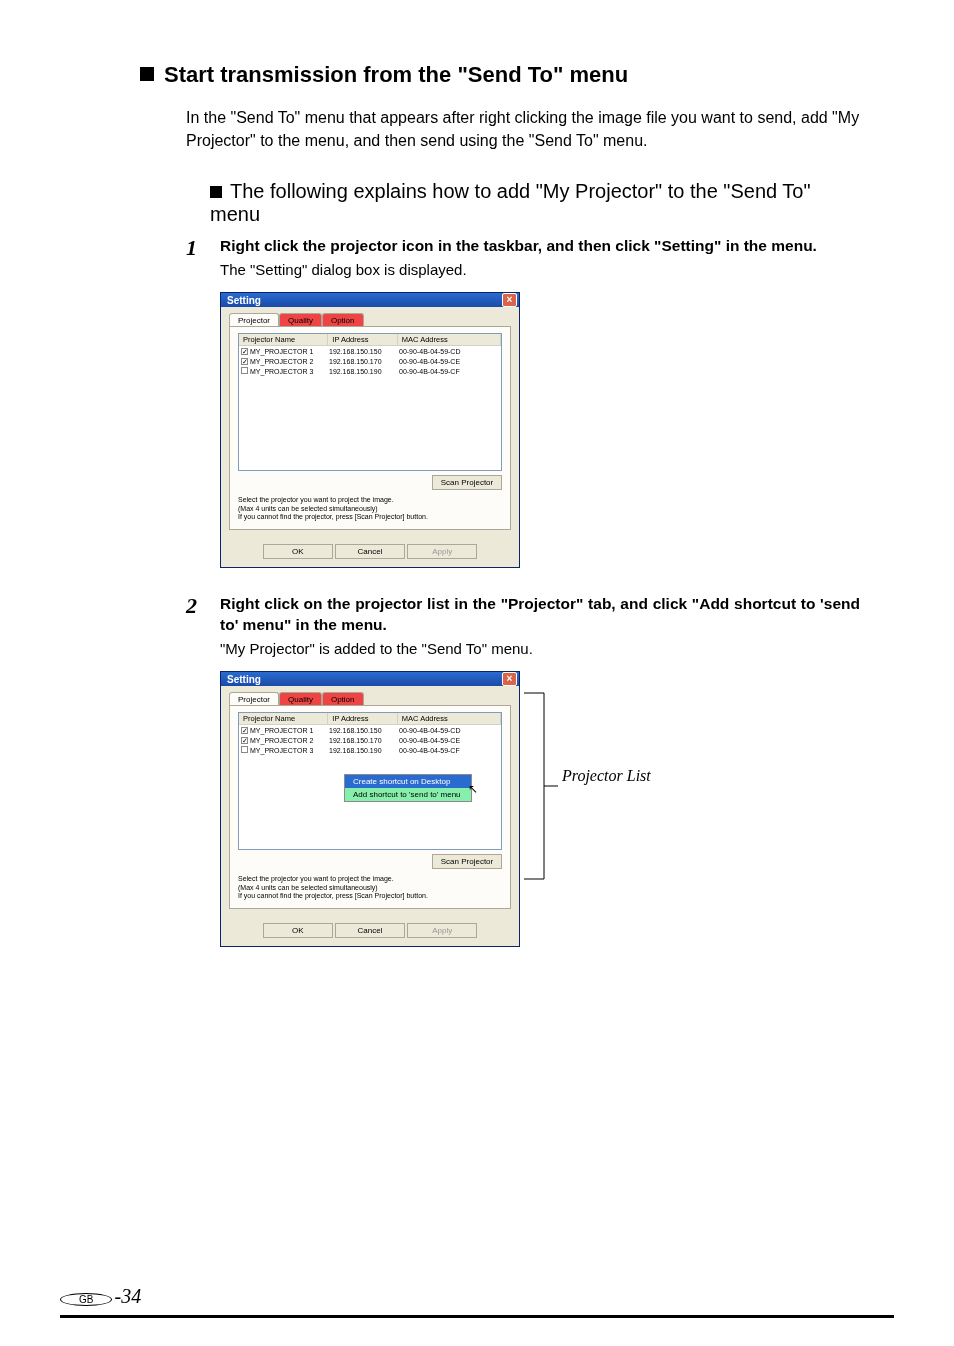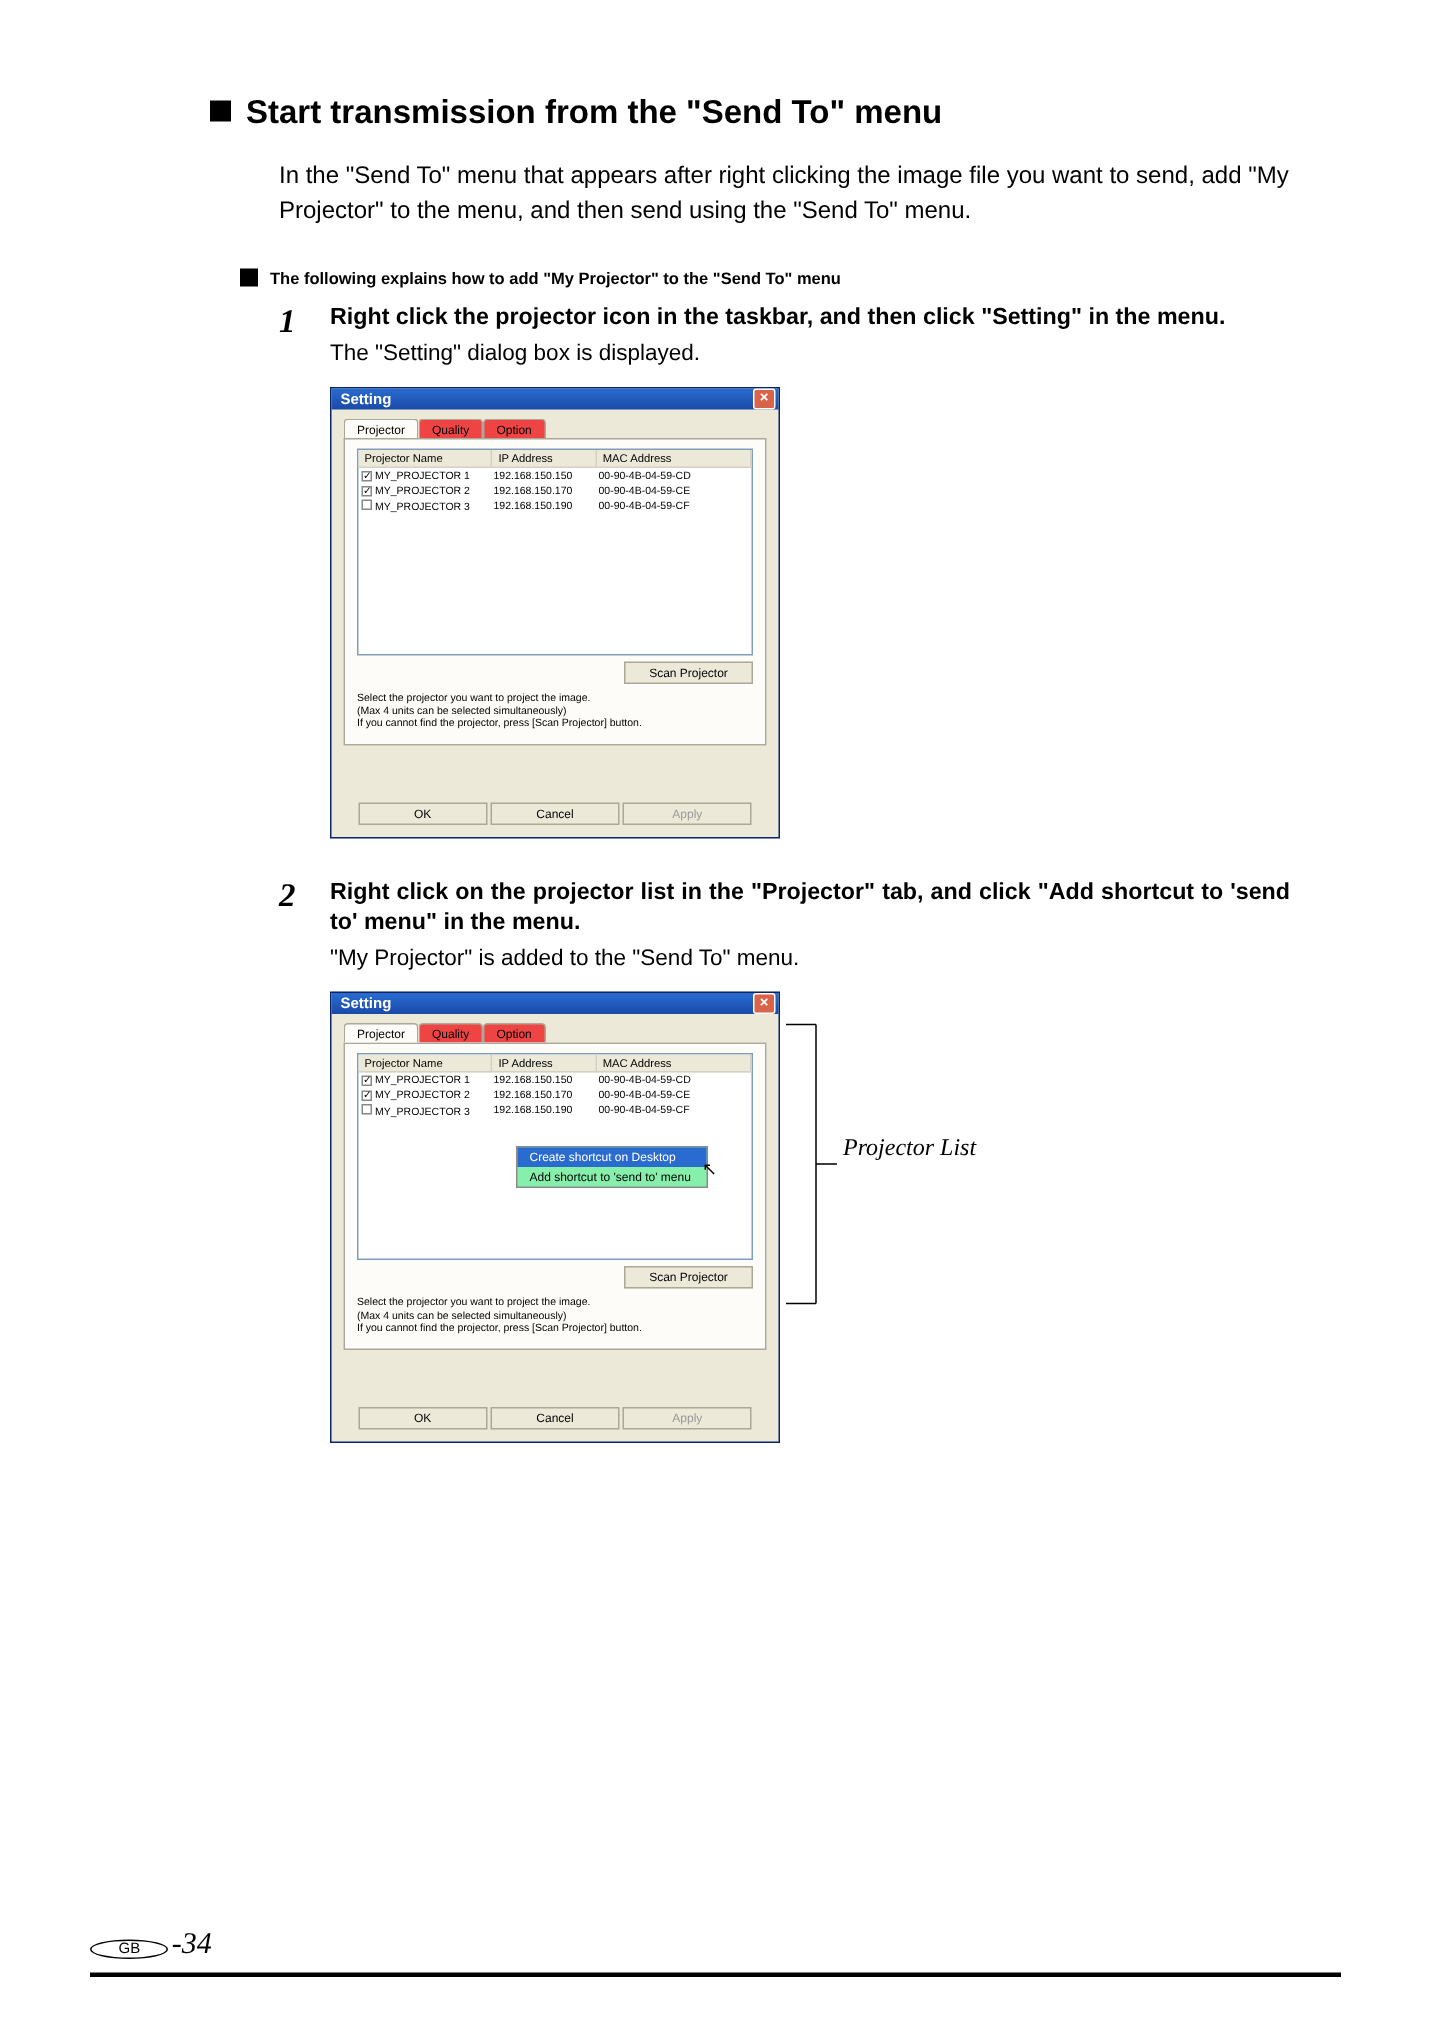--- a/index.html
+++ b/index.html
@@ -3,21 +3,21 @@
 <meta charset="utf-8">
 <style>
   * { box-sizing: border-box; margin: 0; padding: 0; }
   html, body { width: 954px; height: 1346px; background: #fff; font-family: Arial, Helvetica, sans-serif; color: #000; }
   .page { position: relative; width: 954px; height: 1346px; }
   .content { position: absolute; left: 140px; top: 62px; width: 720px; }
   .sq { display:inline-block; width:14px; height:14px; background:#000; vertical-align:middle; margin-right:10px; position:relative; top:-2px;}
   .sq-sm { display:inline-block; width:12px; height:12px; background:#000; vertical-align:middle; margin-right:8px; position:relative; top:-1px;}
   .h1 { font-size:22px; font-weight:bold; margin-bottom:18px; }
   .para { font-size:16px; line-height:1.45; margin-left:46px; margin-bottom:28px; }
-  .sub-h { font-size:11px; font-weight:bold; margin-left:20px; margin-bottom:10px; }
+  .sub-h { font-size:20px; font-weight:normal; margin-left:70px; margin-bottom:10px; }
   .step { margin-left:46px; margin-bottom:6px; }
   .step-row { display:flex; align-items:flex-start; }
   .step-num { font-family:"Times New Roman",serif; font-weight:bold; font-style:italic; font-size:22px; width:34px; flex:0 0 34px; line-height:1.1;}
   .step-body { flex:1; }
   .step-title { font-size:15.5px; font-weight:bold; text-align:justify; line-height:1.35;}
   .step-sub { font-size:15px; margin-top:4px; }
   .dlg-wrap { margin-left:80px; margin-top:14px; margin-bottom:26px; position:relative; }
   .dlg { width:300px; border:1px solid #0a246a; background:#ece9d8; font-family:Tahoma,Arial,sans-serif; font-size:8px; }
   .titlebar { height:14px; background:linear-gradient(to bottom,#2a6bd0,#1a4aa8); color:#fff; display:flex; align-items:center; justify-content:space-between; padding:0 2px 0 6px; font-weight:bold; font-size:10px;}
   .closebtn { width:15px; height:14px; background:#d9644a; border:1px solid #fff; border-radius:2px; display:flex; align-items:center; justify-content:center; color:#fff; font-size:10px; line-height:10px;}
@@ -25,25 +25,25 @@
   .tab { border:1px solid #aca899; border-bottom:none; background:#ef4444; padding:2px 8px 1px 8px; margin-right:0; border-top-left-radius:3px; border-top-right-radius:3px;}
   .tab.active { background:#fdfcf8; position:relative; z-index:2; }
   .tabpanel { margin:0 8px 8px 8px; border:1px solid #aca899; background:#fdfcf8; padding:6px 8px 8px 8px; font-size:7.5px; position:relative;}
   .listbox { border:1px solid #7f9db9; background:#fff; height:138px; overflow:hidden;}
   .lbhead { display:flex; font-size:7.5px; border-bottom:1px solid #d4d0c8; background:#ece9d8;}
   .lbhead div { border-right:1px solid #d4d0c8; padding:1px 4px;}
   .col1{width:90px;} .col2{width:70px;} .col3{width:104px;}
   .lbrow { display:flex; font-size:7px; padding:0 0 0 2px; height:10px; align-items:center;}
   .lbrow .c1{width:88px;} .lbrow .c2{width:70px;} .lbrow .c3{flex:1;}
   .cb { display:inline-block; width:7px; height:7px; border:1px solid #888; margin-right:2px; text-align:center; line-height:6px; font-size:7px;}
-  .scanbtn, .okbtn, .cancelbtn, .applybtn { border:1px solid #aca899; background:#ece9d8; font-size:8px; padding:2px 0; width:86px; text-align:center; display:inline-block;}
+  .scanbtn, .okbtn, .cancelbtn, .applybtn { border:1px solid #aca899; background:#ece9d8; font-size:8px; padding:2px 0; width:70px; text-align:center; display:inline-block;}
   .scanrow { text-align:right; margin-top:4px;}
   .helptext { font-size:7px; line-height:1.2; margin-top:6px;}
   .btnrow { text-align:center; padding:6px 0 8px 0;}
-  .btnrow .applybtn { color:#999;margin-top:24px;}
+  .btnrow .applybtn { color:#999;}
   .ctxmenu { position:absolute; left:114px; top:68px; font-size:8px; border:1px solid #8b8b8b; background:#86efac;}
   .ctxmenu div { padding:2px 10px 2px 8px;}
   .ctxmenu .hi { background:#2a6bd0; color:#fff;}
   .cursor { position:absolute; left:238px; top:76px; font-size:12px;}
   .callout-label { position:absolute; left:342px; top:96px; font-style:italic; font-family:"Times New Roman",serif; font-size:16px;}
   .callout-line { position:absolute; left:304px; top:22px; width:34px; height:186px; }
   .callout-line svg { width:100%; height:100%; overflow:visible;}
   .footer { position:absolute; left:60px; bottom:38px; display:flex; align-items:baseline;}
   .gb { font-size:10px; border:1px solid #000; border-radius:50%; padding:0 18px; margin-right:2px;}
   .pg { font-family:"Times New Roman",serif; font-weight:normal; font-style:italic; font-size:20px;}

